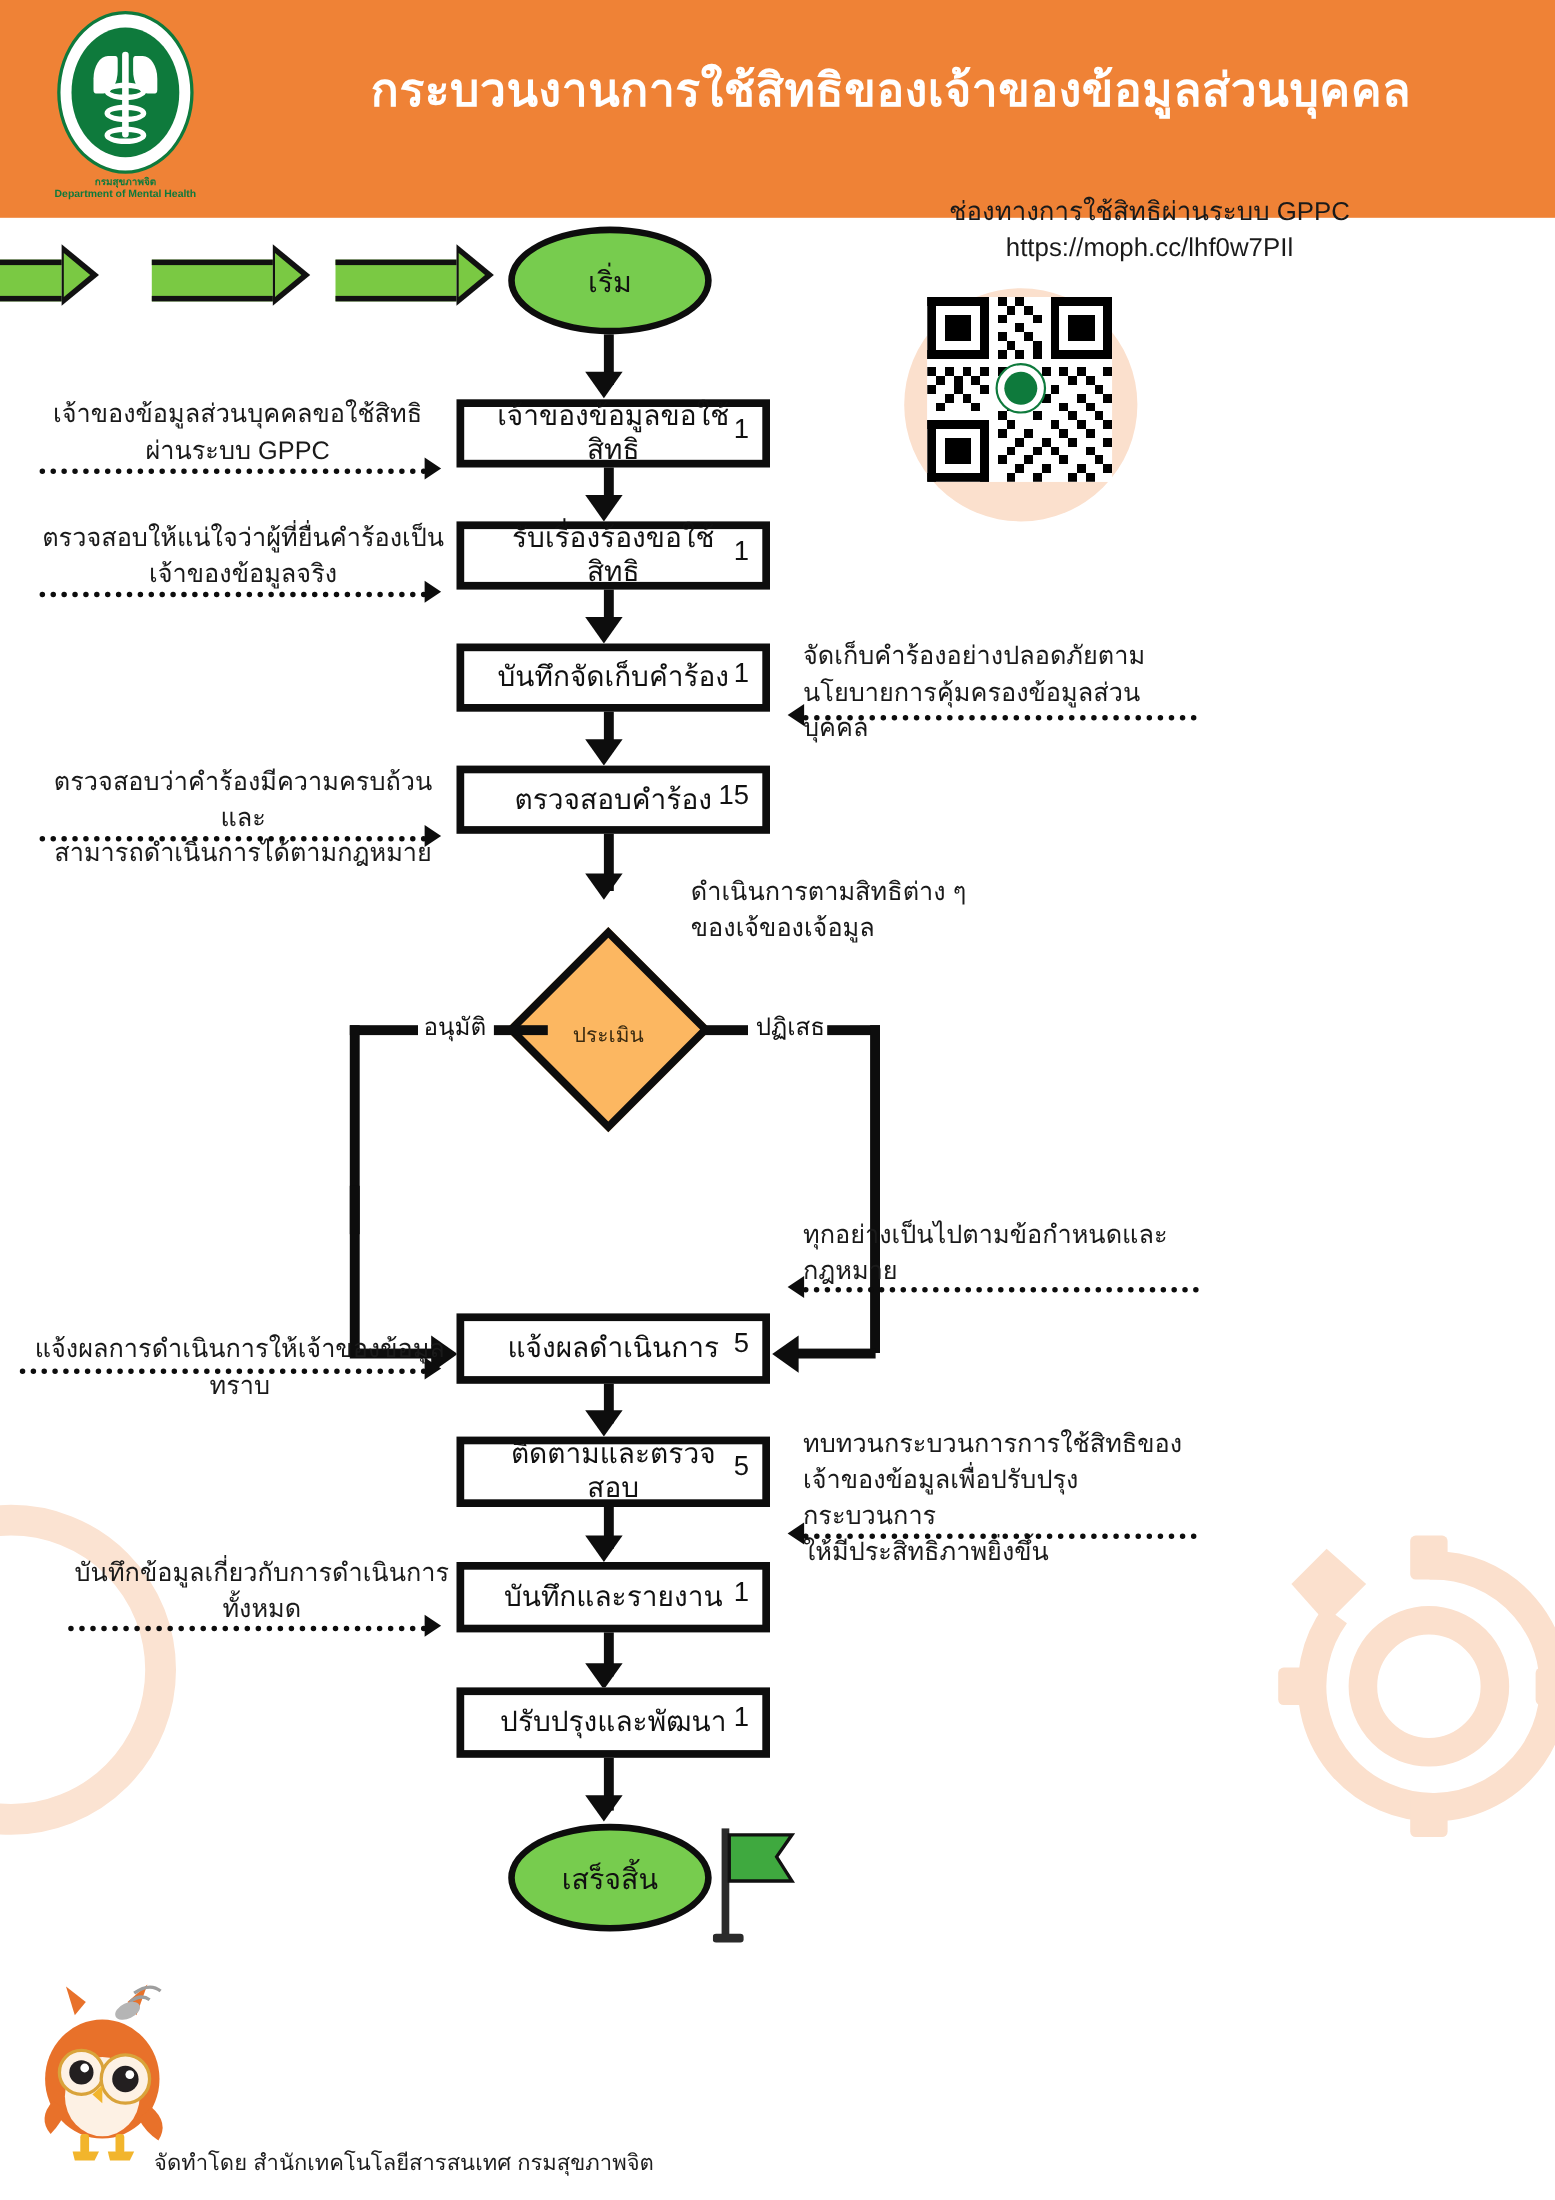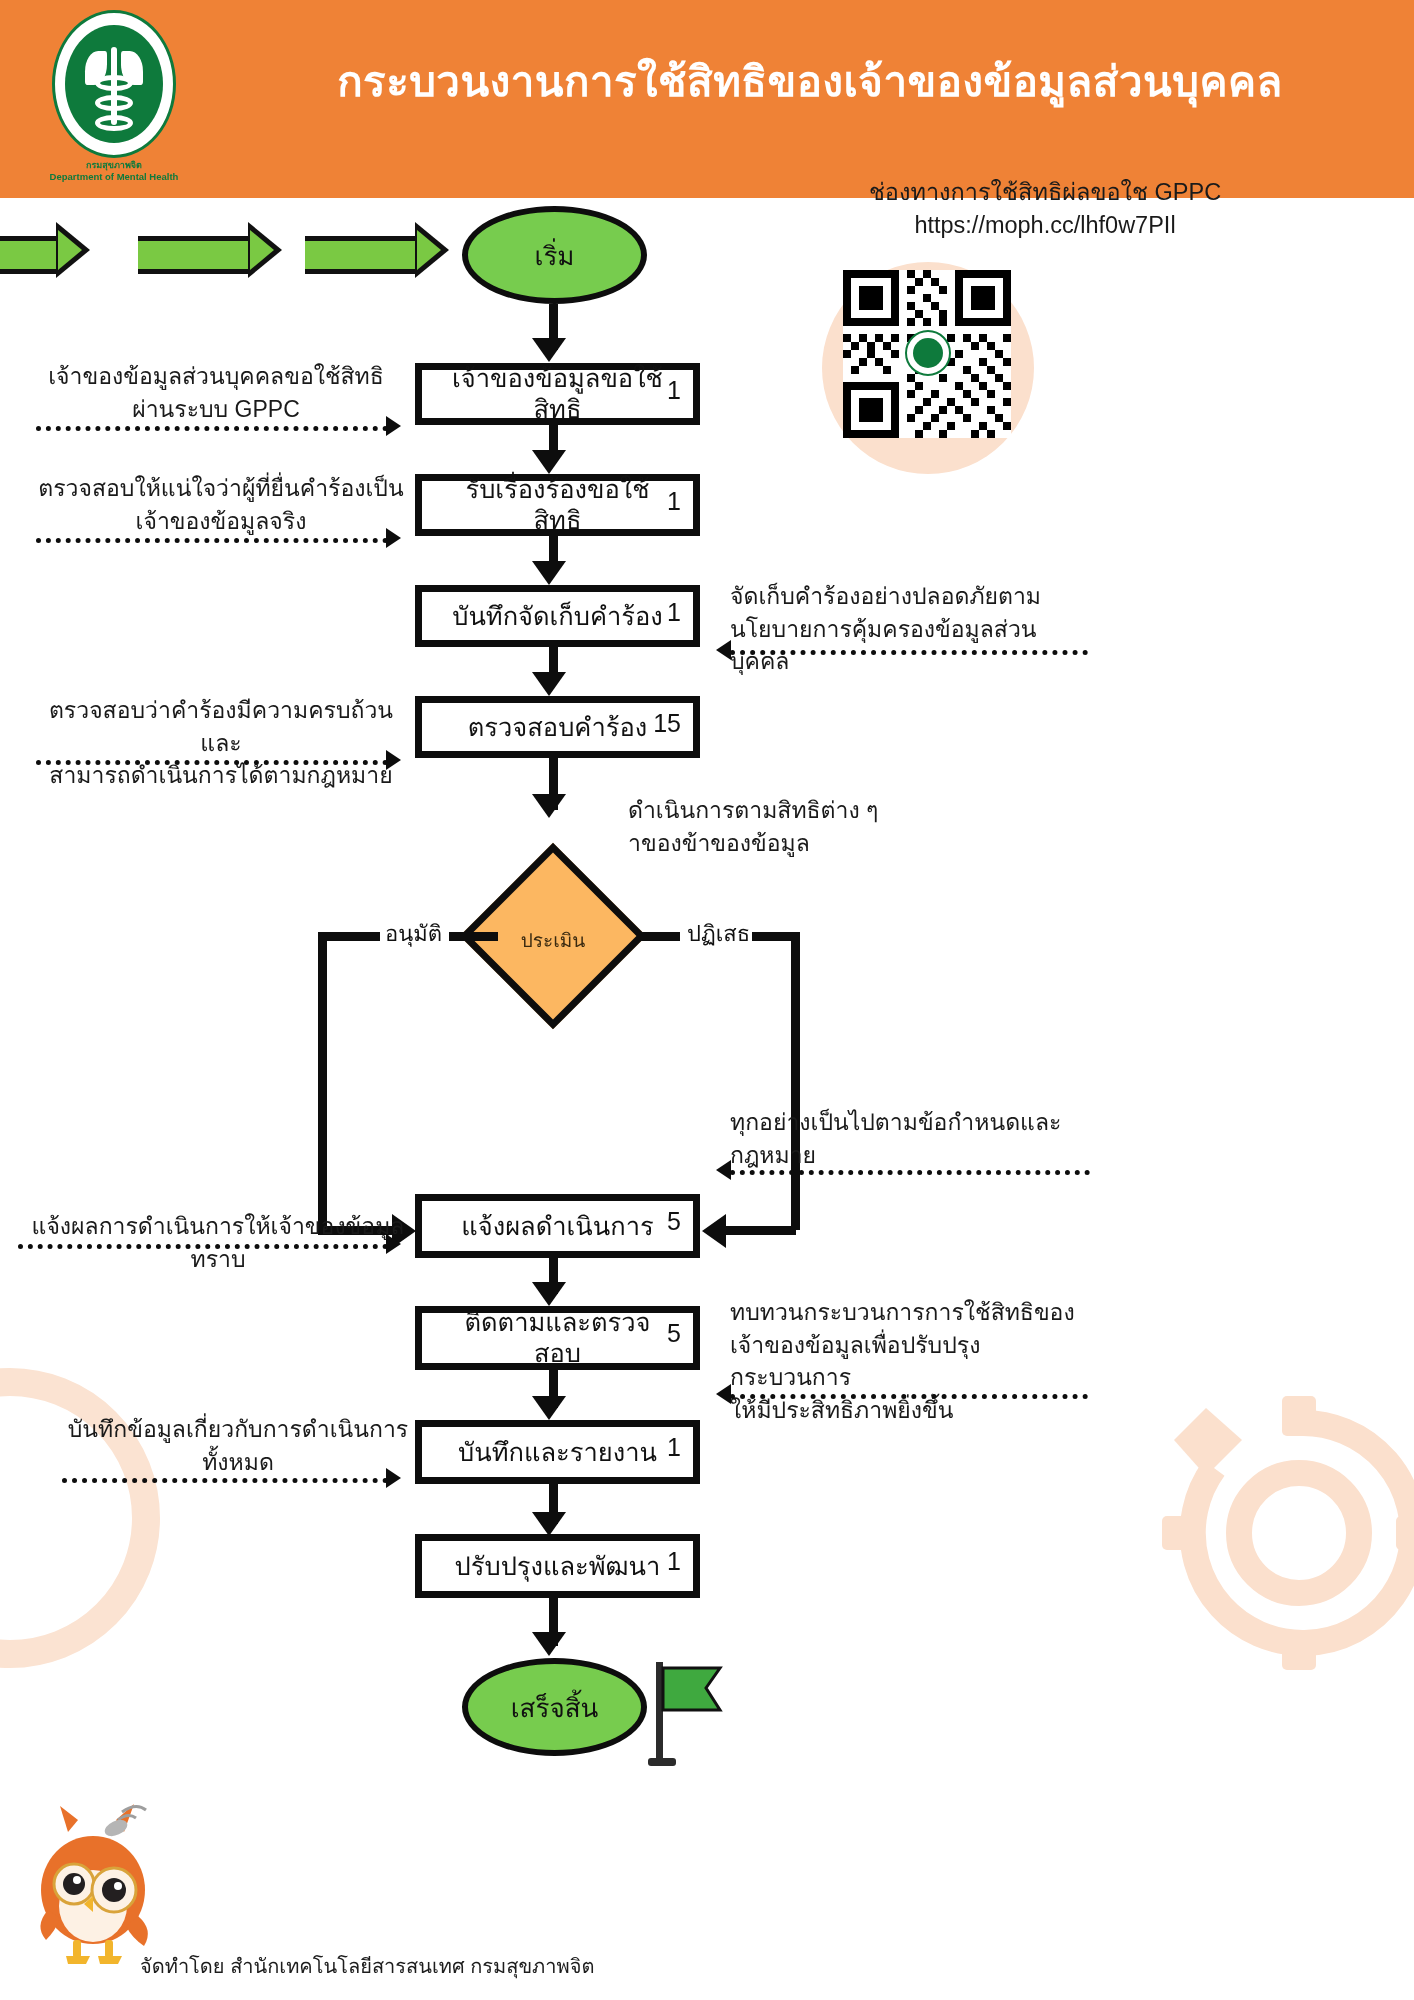--- a/index.html
+++ b/index.html
@@ -388,21 +388,21 @@
       <div class="head" style="left:110px;"></div>
       <div class="head-in" style="left:112px;"></div>
     </div>
     <div class="garrow" style="left:305px; top:24px; width:145px;">
       <div class="shaft" style="width:110px;"></div>
       <div class="head" style="left:110px;"></div>
       <div class="head-in" style="left:112px;"></div>
     </div>
 
     <div class="qr-link-block">
-      <div>ช่องทางการใช้สิทธิผ่ลขอใช GPPC</div>
+      <div>ช่องทางการใช้สิทธิผ่านระบบ GPPC</div>
       <div>https://moph.cc/lhf0w7PIl</div>
     </div>
     <div class="qr-blob"></div>
     <div class="qr-box">
       <svg class="qr-grid" viewBox="0 0 21 21" shape-rendering="crispEdges">
         <rect width="21" height="21" fill="#fff"></rect>
         <g fill="#000">
           <rect x="0" y="0" width="7" height="1"></rect>
             <rect x="0" y="6" width="7" height="1"></rect>
           <rect x="0" y="0" width="1" height="7"></rect>
@@ -638,21 +638,21 @@
 
     <div class="anno right" style="left:730px; top:382px; width:360px;">
       <div>จัดเก็บคำร้องอย่างปลอดภัยตาม</div>
       <div>นโยบายการคุ้มครองข้อมูลส่วนบุคคล</div>
     </div>
     <div class="dotted" style="left:730px; top:452px; width:358px;"></div>
     <div class="dot-head-left" style="left:716px; top:442px;"></div>
 
     <div class="anno right" style="left:628px; top:596px; width:340px;">
       <div>ดำเนินการตามสิทธิต่าง ๆ</div>
-      <div>าของข้าของข้อมูล</div>
+      <div>ของเจ้ของเจ้อมูล</div>
     </div>
 
     <div class="anno right" style="left:730px; top:908px; width:370px;">
       <div>ทุกอย่างเป็นไปตามข้อกำหนดและกฎหมาย</div>
     </div>
     <div class="dotted" style="left:730px; top:972px; width:360px;"></div>
     <div class="dot-head-left" style="left:716px; top:962px;"></div>
 
     <div class="anno right" style="left:730px; top:1098px; width:370px;">
       <div>ทบทวนกระบวนการการใช้สิทธิของ</div>

